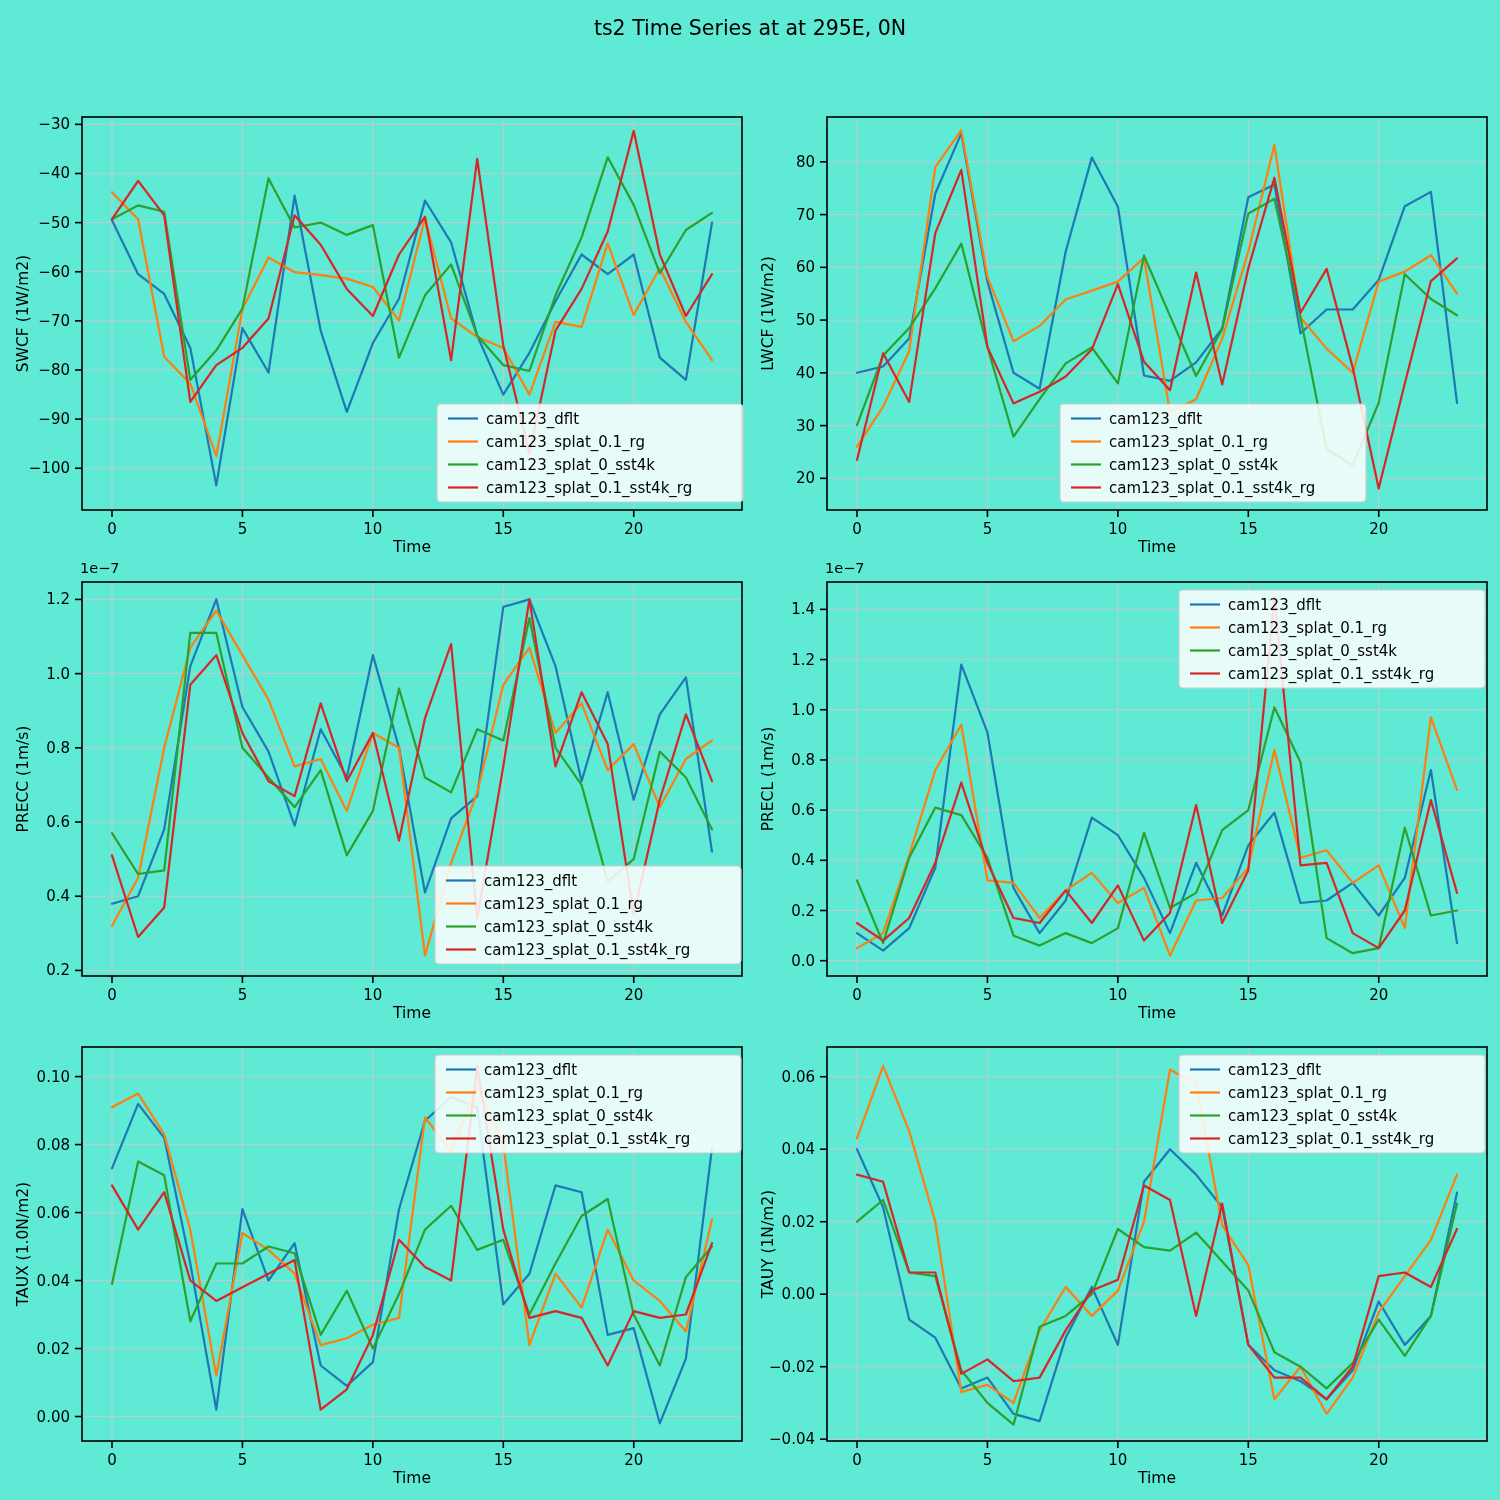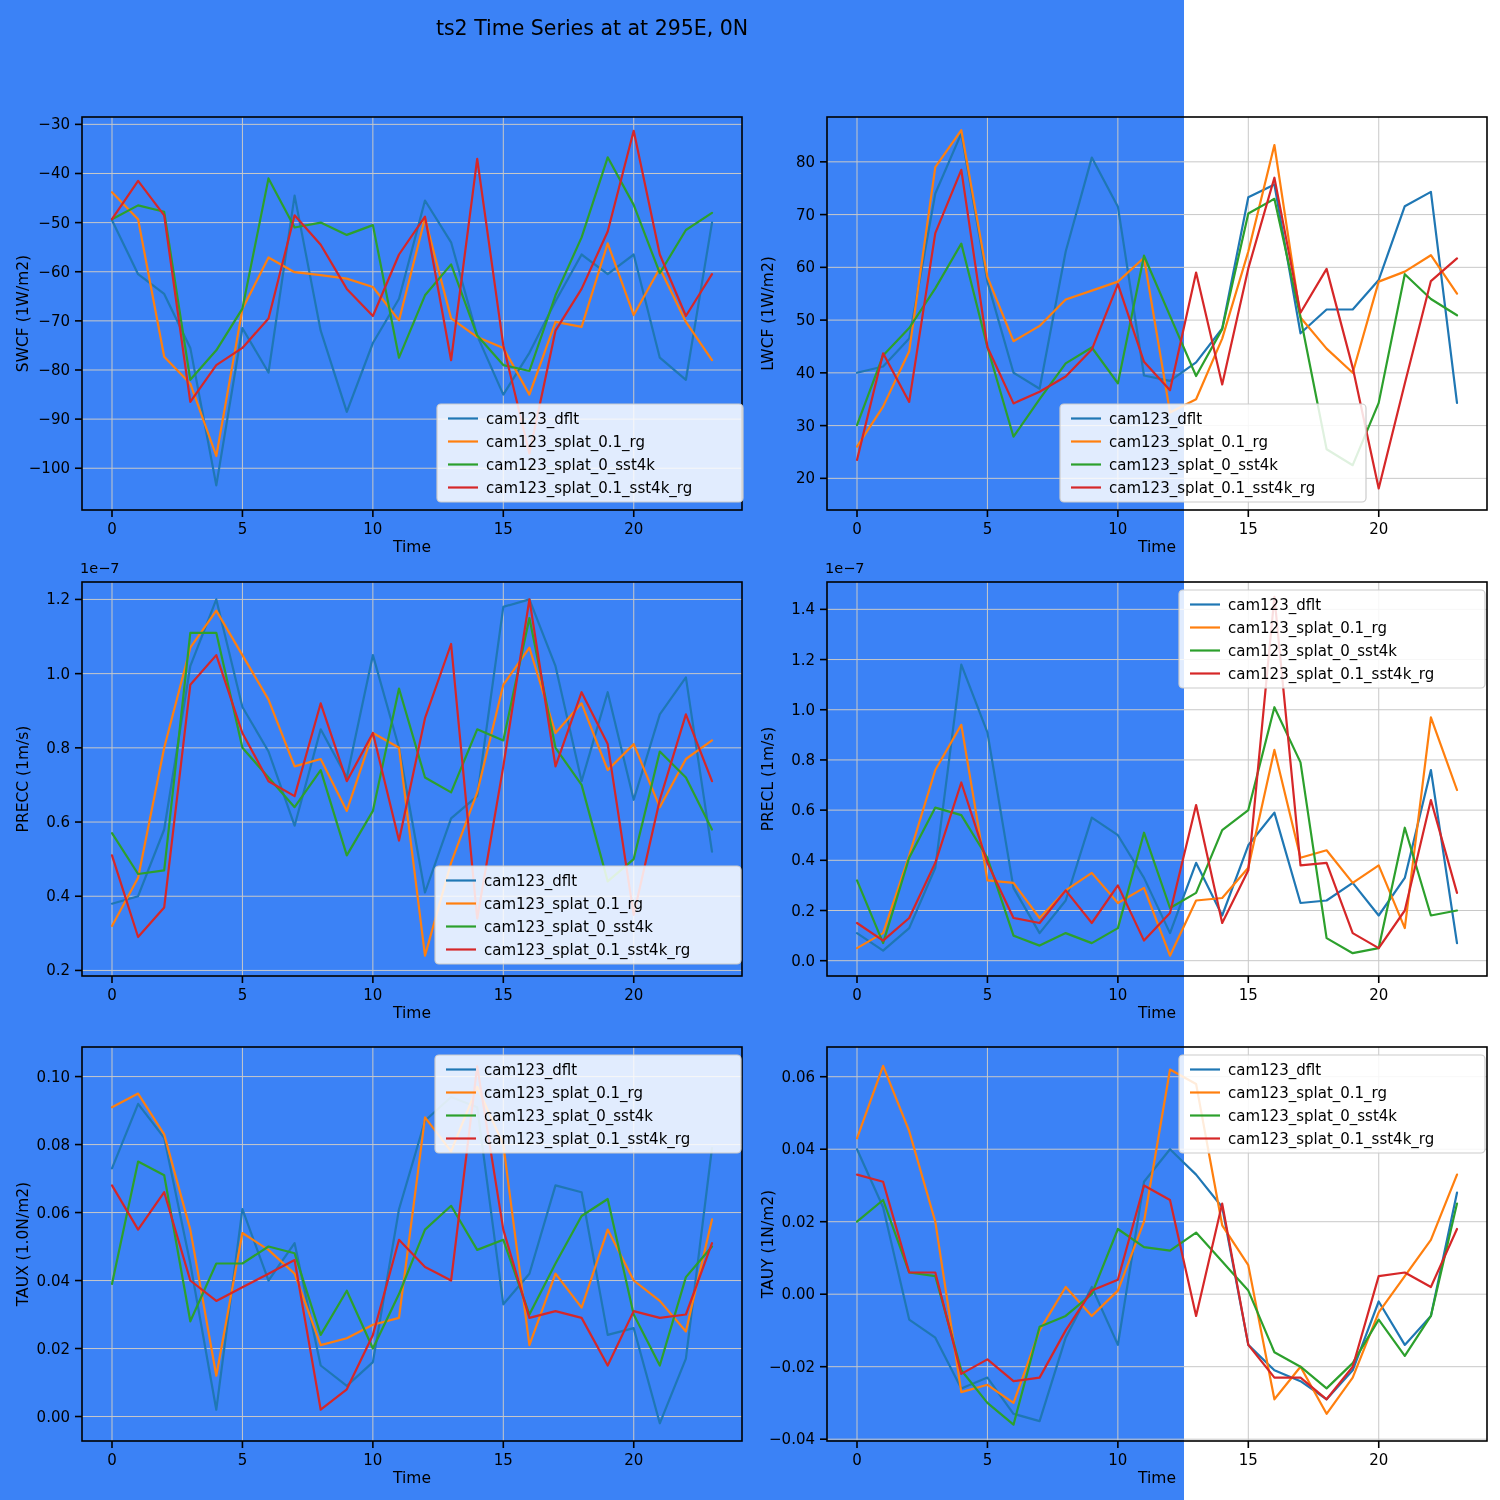--- a/index.html
+++ b/index.html
@@ -1,20 +1,20 @@
 <!DOCTYPE html>
 <html><head>
 <meta charset="utf-8">
 <style>
   html, body { margin: 0; padding: 0; background: #ffffff; }
   #figure {
     position: relative;
-    width: 1184px;
+    width: 1500px;
     height: 1500px;
-    background: #3b82f6;
+    background: #5eead4;
     font-family: "DejaVu Sans", "Liberation Sans", sans-serif;
   }
   #figure-title {
     position: absolute;
     top: 16px;
     left: 0;
     width: 100%;
     text-align: center;
     font-size: 20.5px;
     color: #000000;

